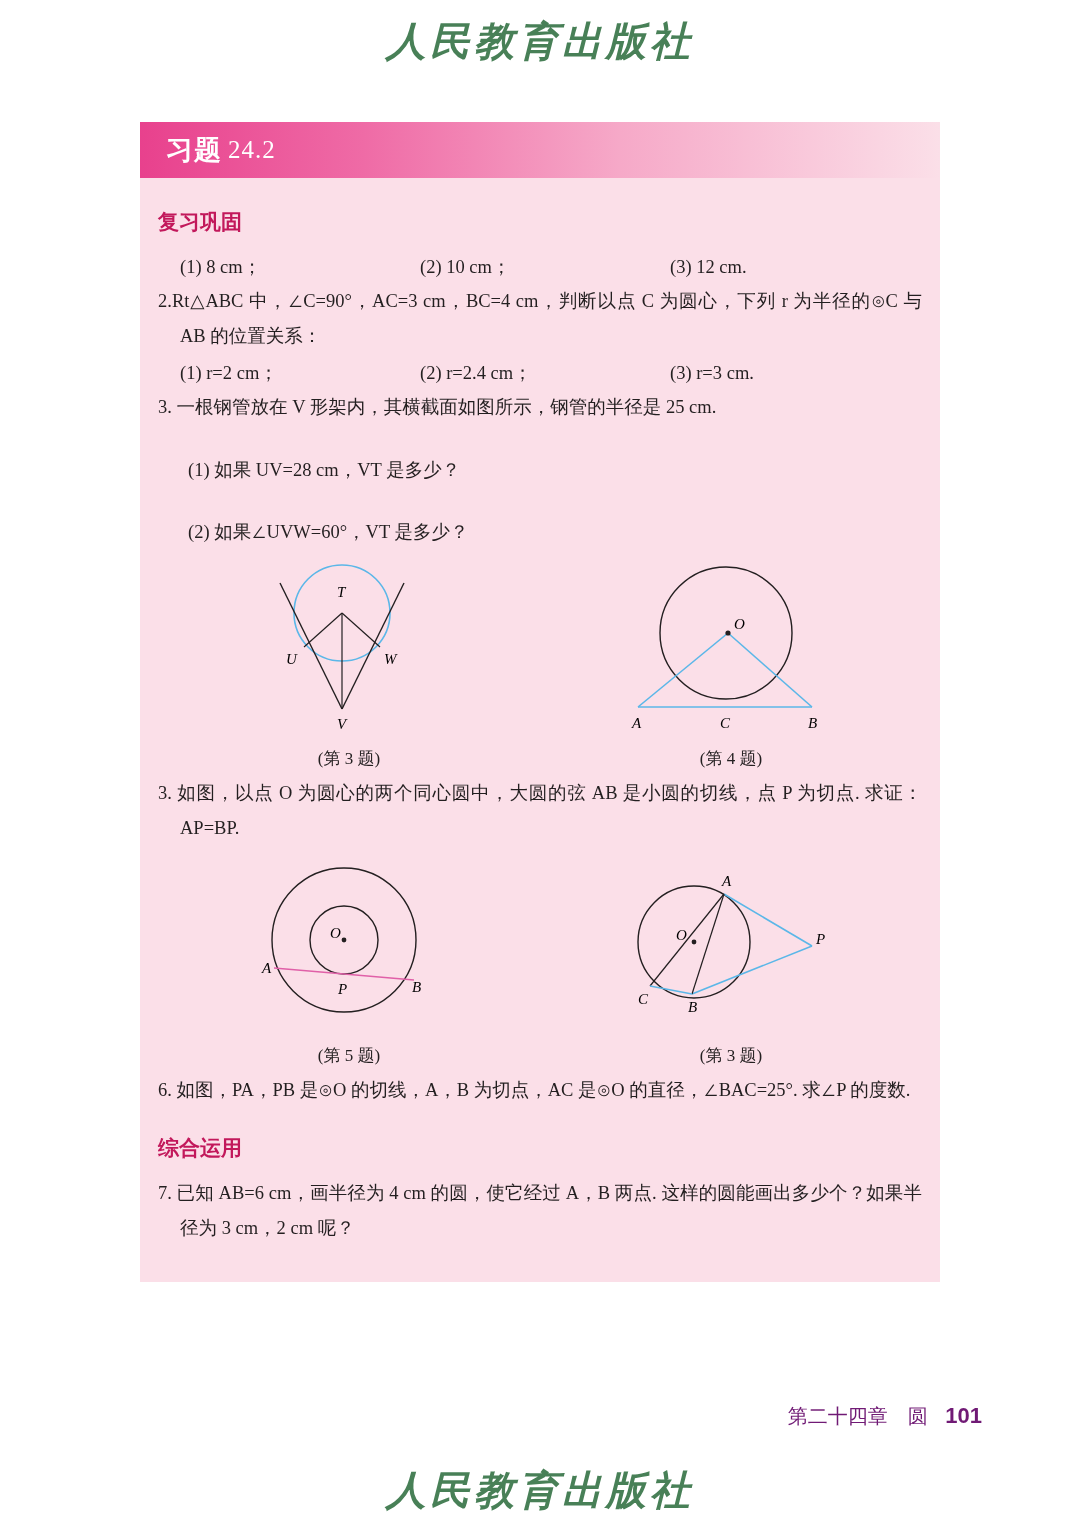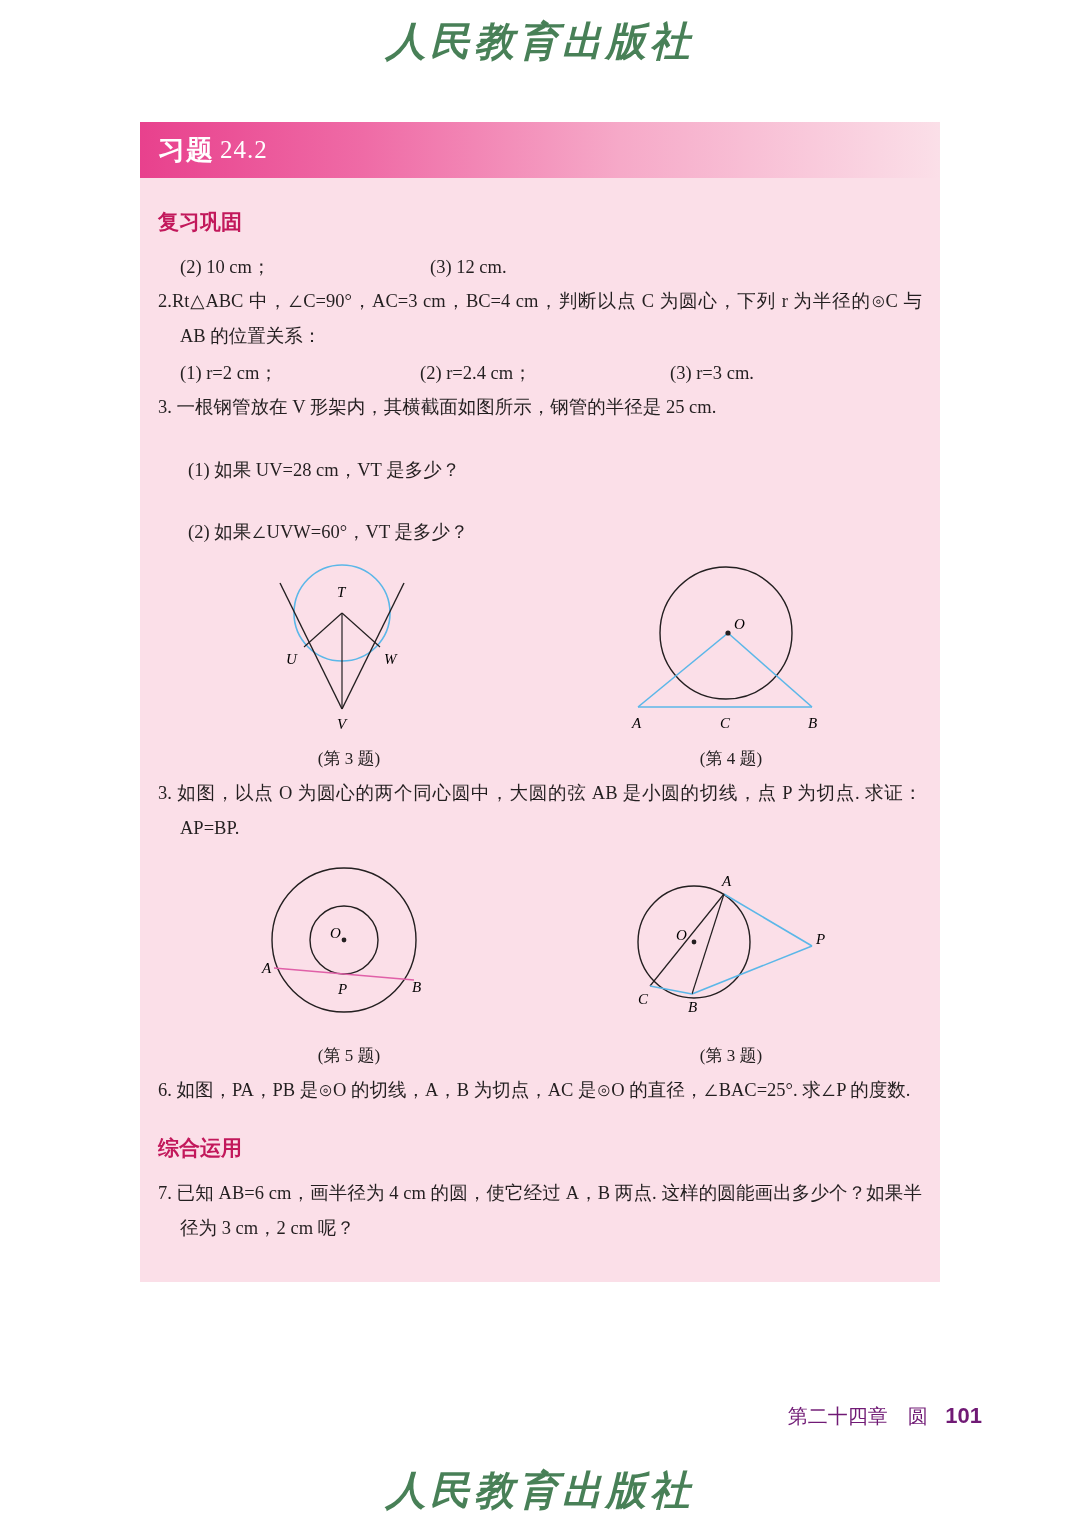--- a/index.html
+++ b/index.html
@@ -27,21 +27,21 @@
   .page{
     position:absolute;
     left:140px;top:122px;
     width:800px;
     background:#fbdfe8;
   }
   .hdr{
     height:56px;
     background:linear-gradient(90deg,#e8418d 0%,#ef6ba6 28%,#f6a9c8 60%,#fbdfe8 100%);
     display:flex;align-items:center;
-    padding-left:18px;
+    padding-left:26px;
     box-sizing:border-box;
   }
   .hdr .t1{
     color:#ffffff;font-size:27px;font-weight:bold;
     font-family:"Liberation Sans", sans-serif;
     letter-spacing:1px;
   }
   .hdr .t2{
     color:#ffffff;font-size:25px;
     font-family:"Liberation Serif", serif;
@@ -117,20 +117,21 @@
   <div class="hdr">
     <span class="t1">习题</span>
     <span class="t2">24.2</span>
   </div>
 
   <div class="body">
 
     <div class="sec-title">复习巩固</div>
 
     <div class="opts">
+      <span class="opt1">(1) 8 cm；</span>
       <span class="opt2">(2) 10 cm；</span>
       <span>(3) 12 cm.</span>
     </div>
 
     <div class="item hang">2.Rt△ABC 中，∠C=90°，AC=3 cm，BC=4 cm，判断以点 C 为圆心，下列 r 为半径的⊙C 与 AB 的位置关系：</div>
     <div class="opts">
       <span class="opt1">(1) r=2 cm；</span>
       <span class="opt2">(2) r=2.4 cm；</span>
       <span>(3) r=3 cm.</span>
     </div>

